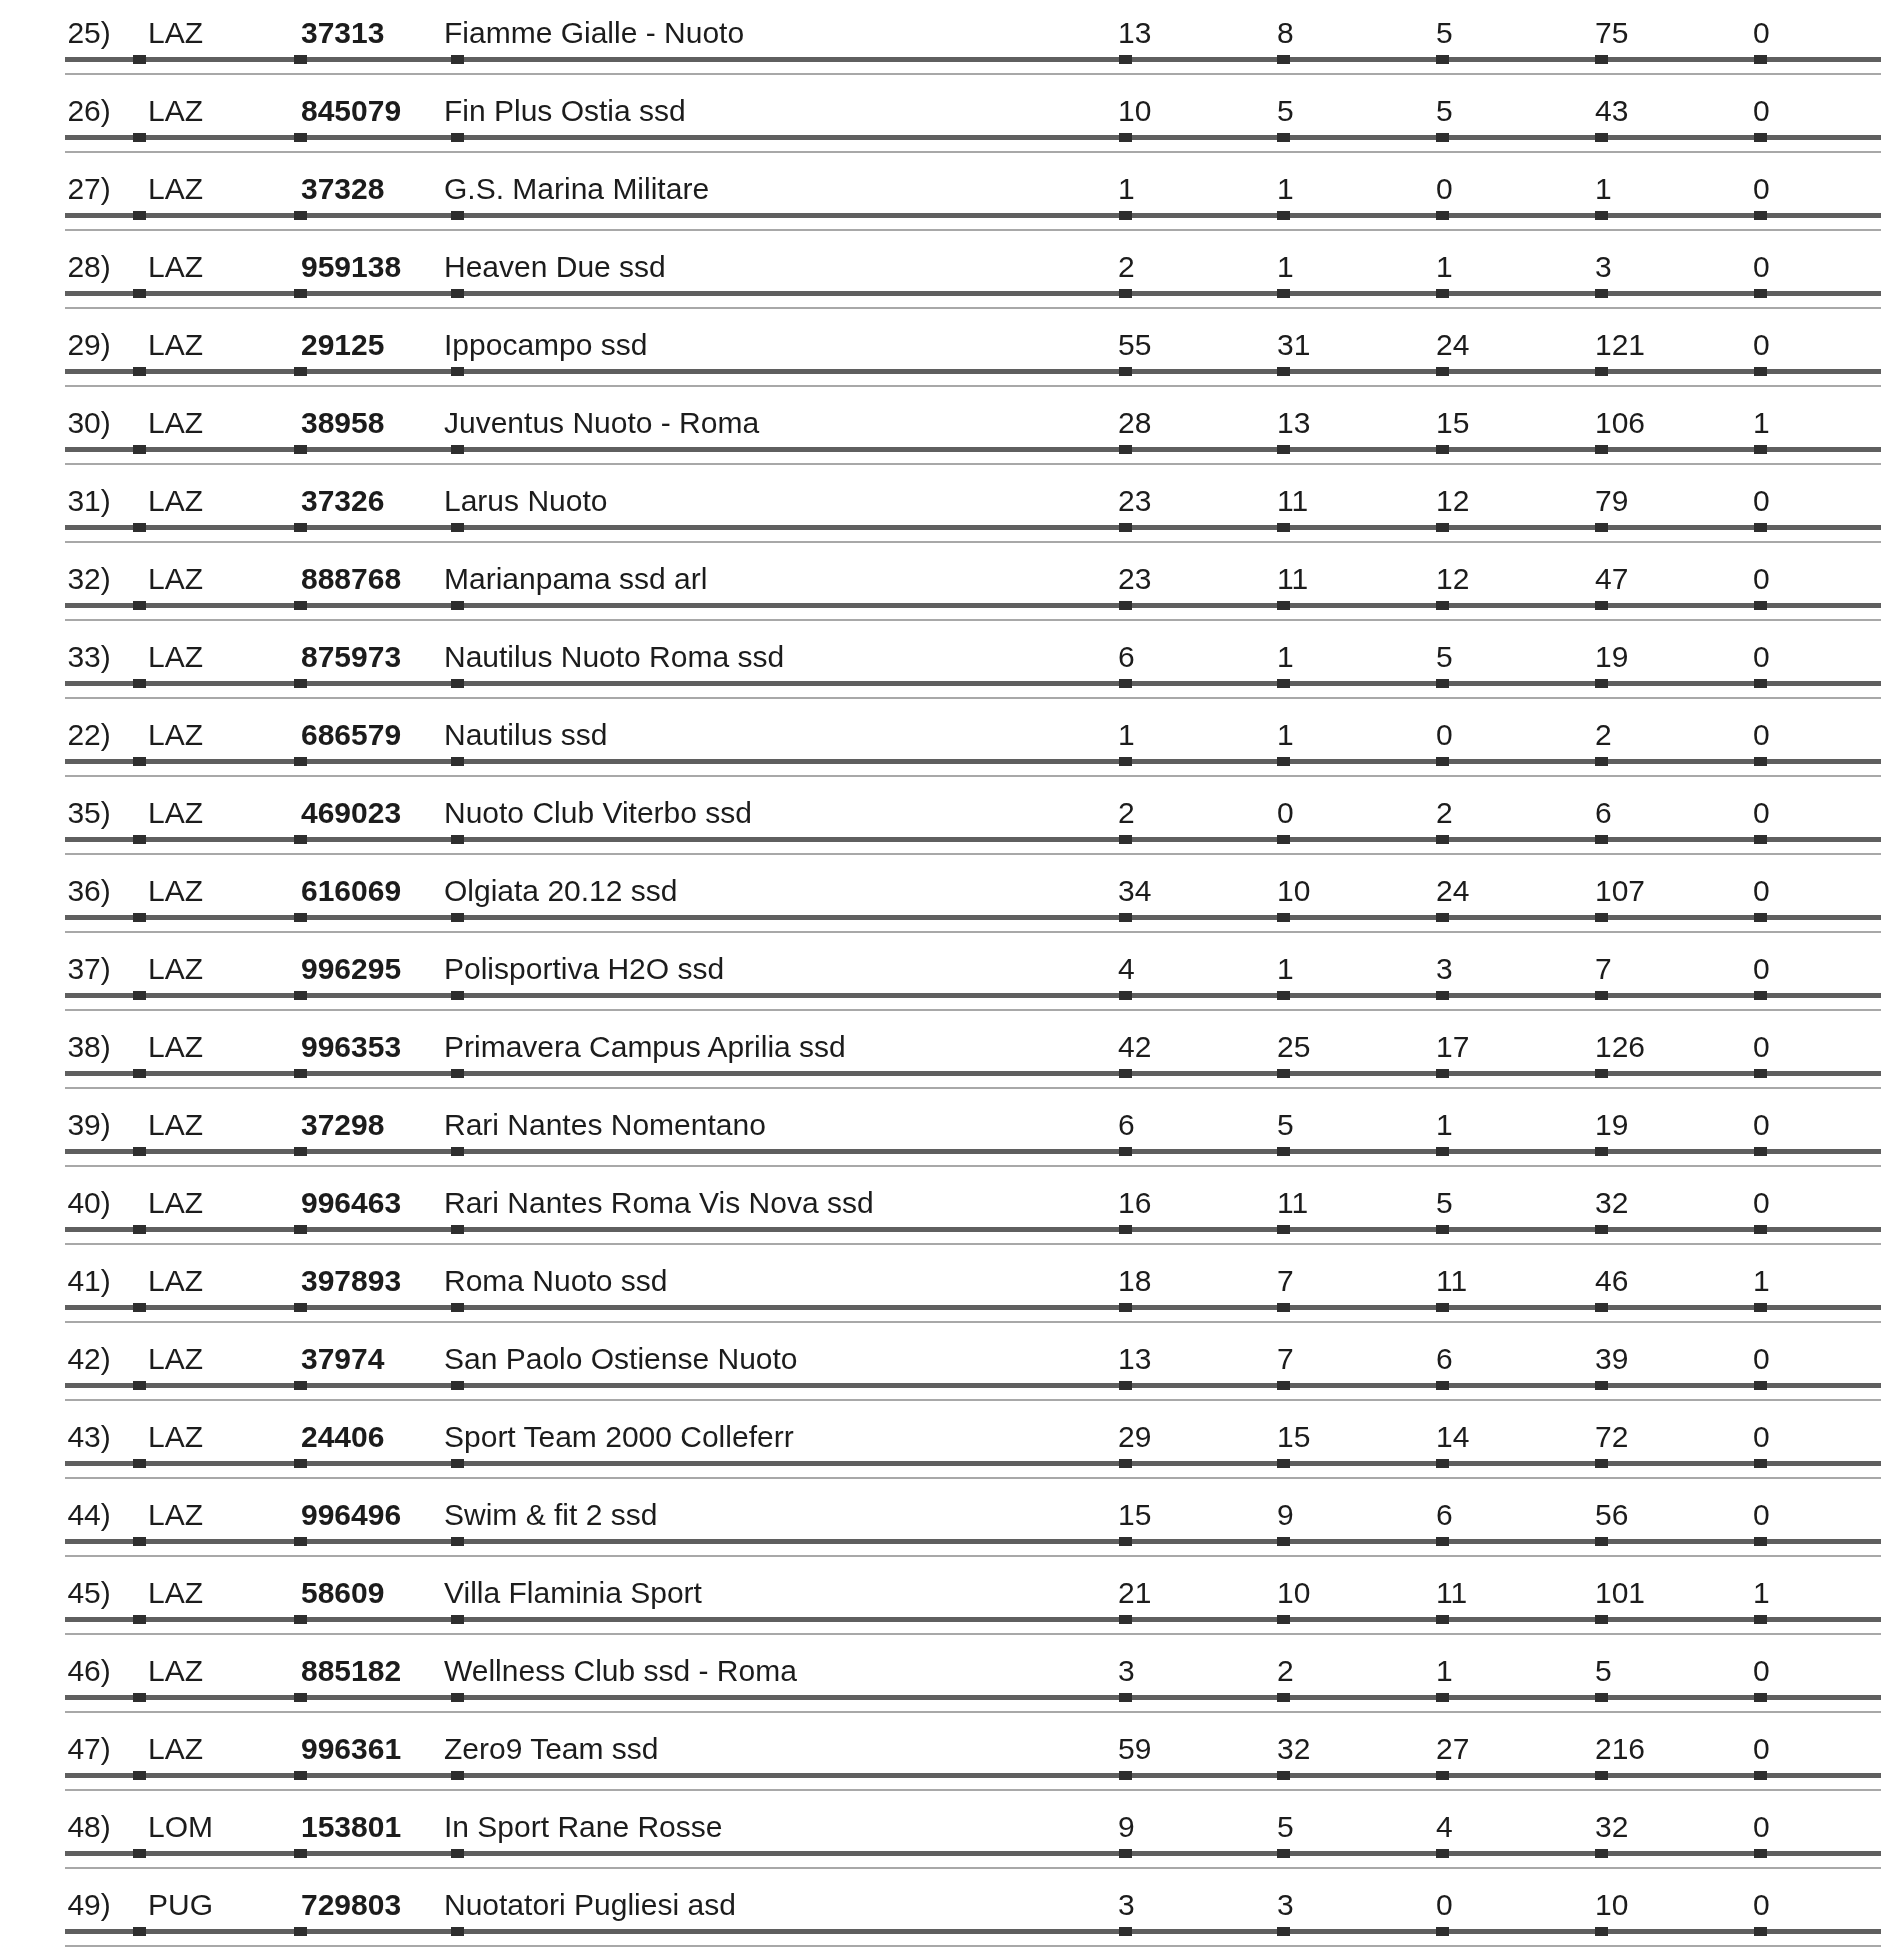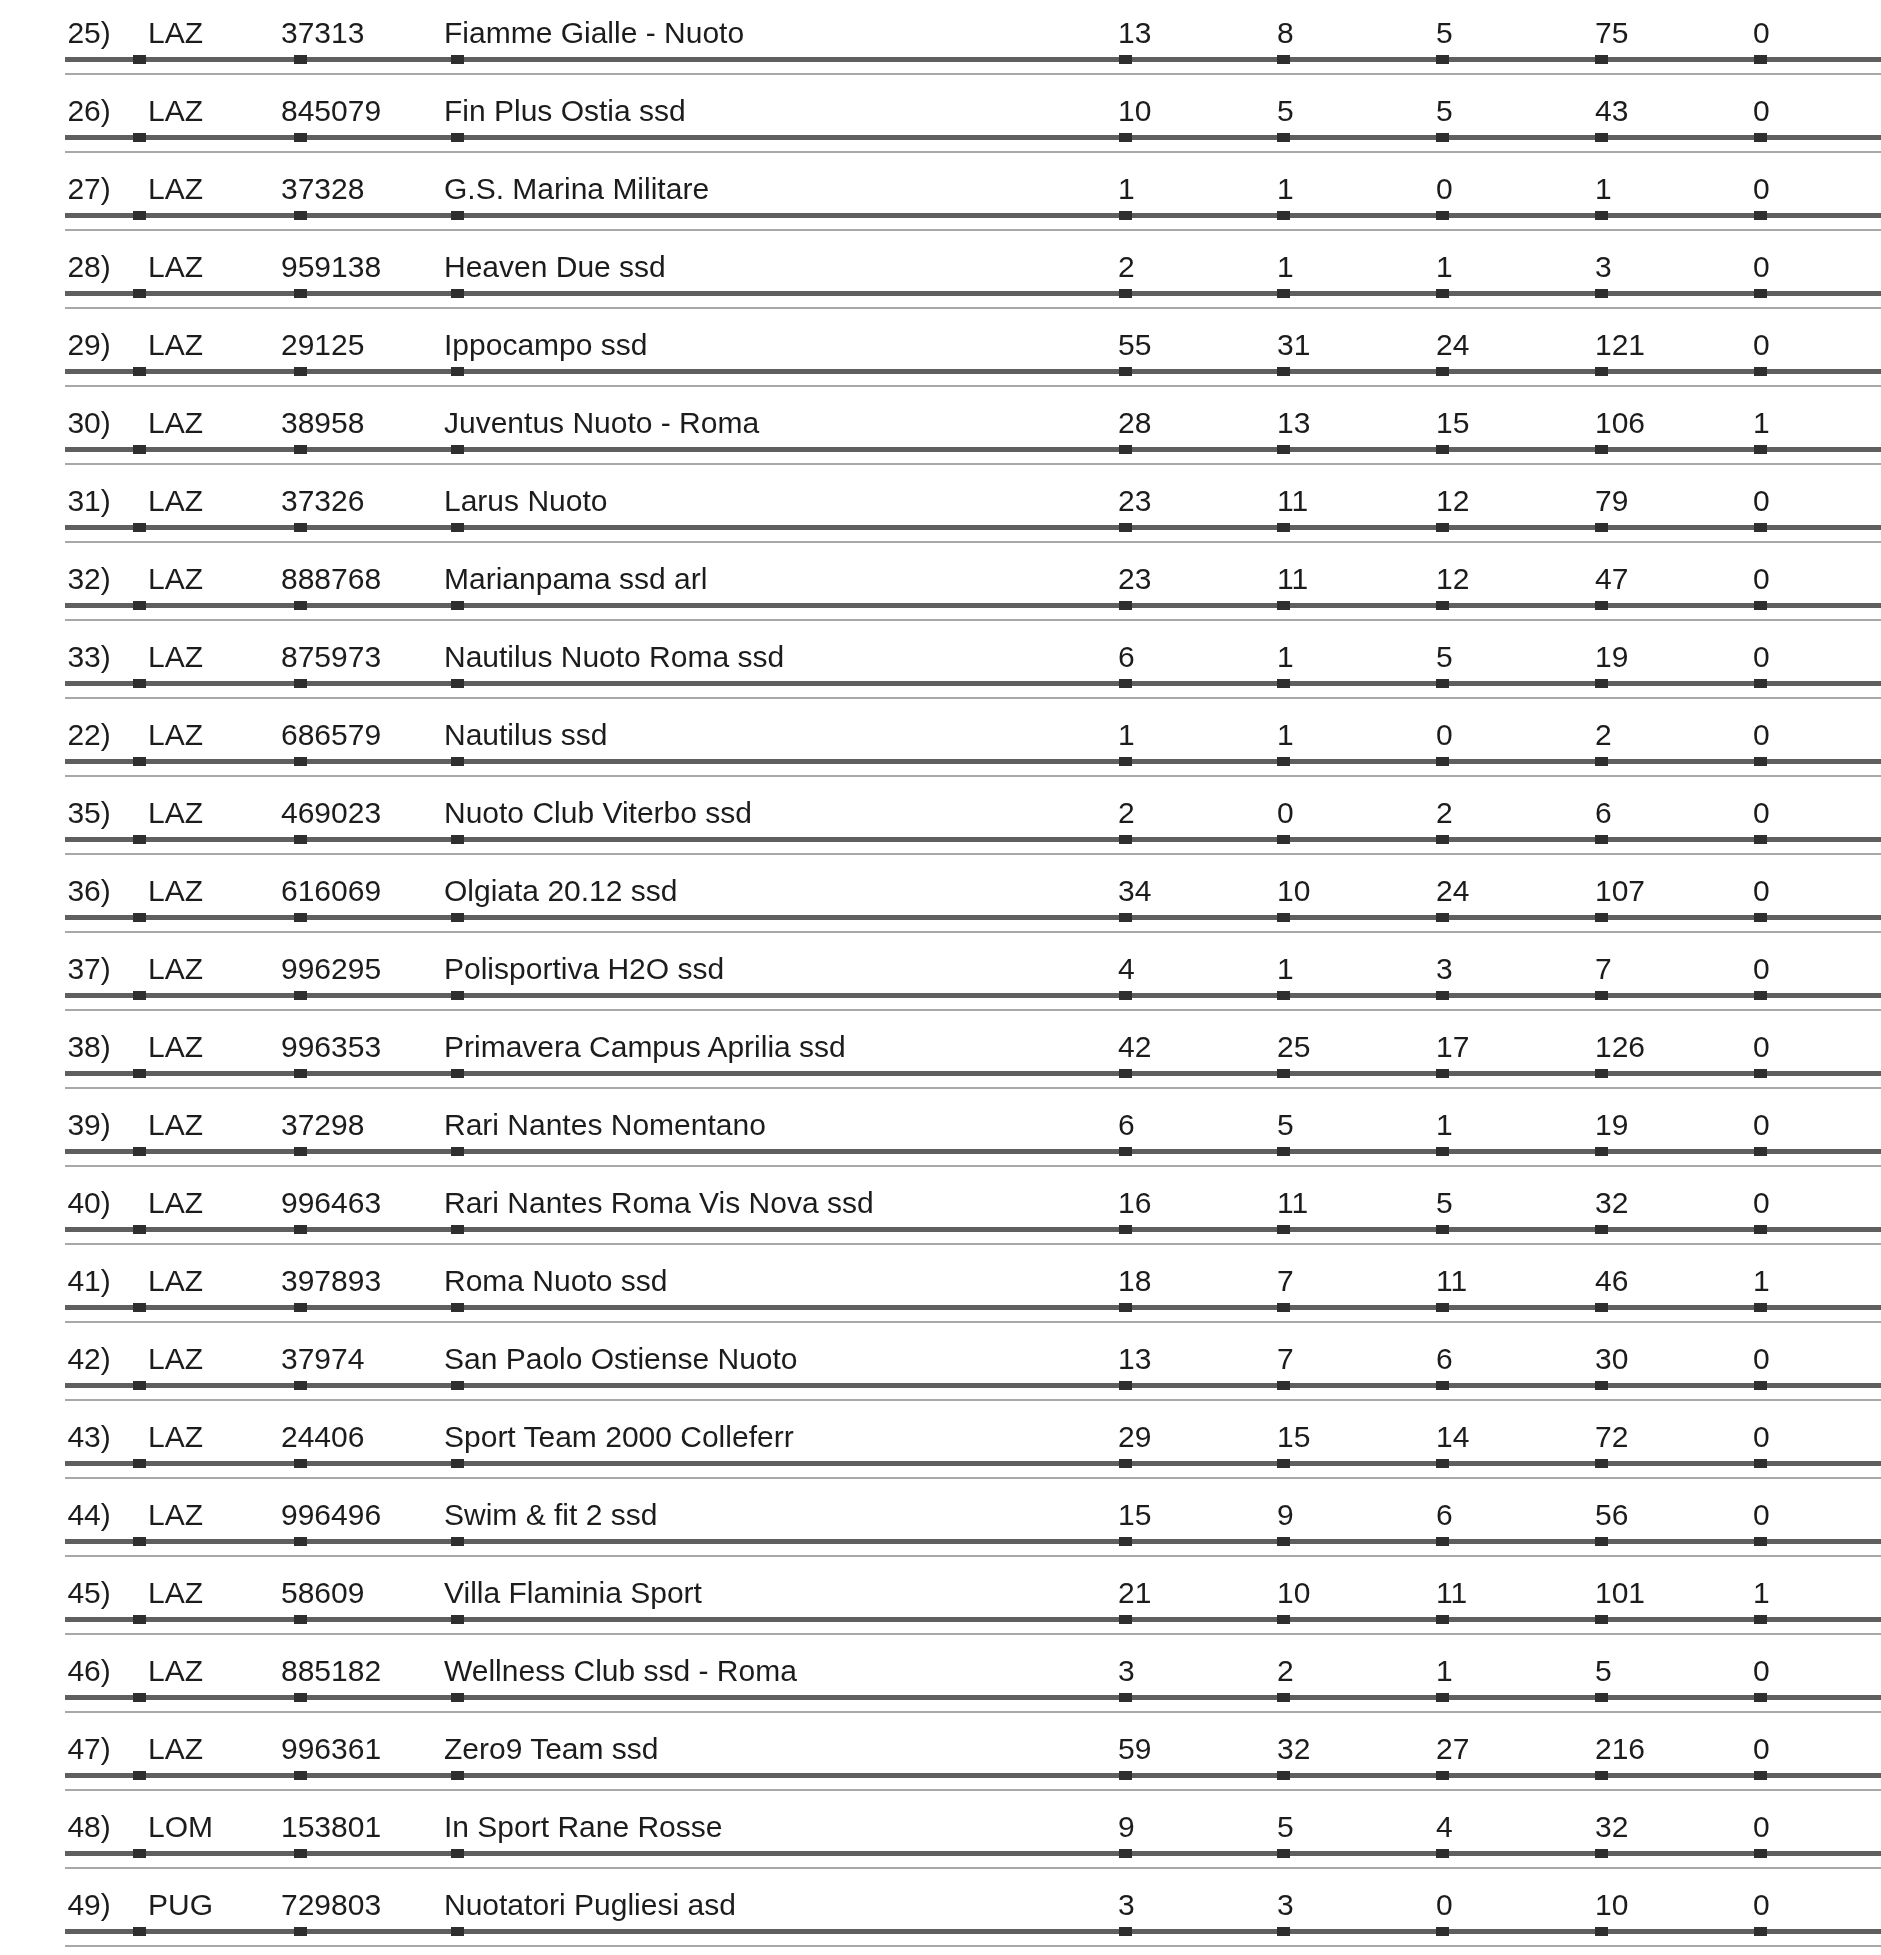--- a/index.html
+++ b/index.html
@@ -24,21 +24,21 @@
   .c {
     position: absolute;
     top: 15.7px;
     font-size: 30px;
     line-height: 33px;
     white-space: nowrap;
     color: #1c1c1c;
   }
   .rank   { left: 27.4px;  }
   .region { left: 108px;  }
-  .code   { left: 241px; }
+  .code   { left: 261px; font-weight: bold; }
   .name   { left: 404px; }
   .n1 { left: 1078px; }
   .n2 { left: 1237px; }
   .n3 { left: 1396px; }
   .n4 { left: 1555px; }
   .n5 { left: 1713px; }
   .rule-thick {
     position: absolute;
     left: 24.5px;
     right: 26.5px;
@@ -459,21 +459,21 @@
   </div>
 
   <div class="row">
     <span class="c rank">42)</span>
     <span class="c region">LAZ</span>
     <span class="c code">37974</span>
     <span class="c name">San Paolo Ostiense Nuoto</span>
     <span class="c n1">13</span>
     <span class="c n2">7</span>
     <span class="c n3">6</span>
-    <span class="c n4">30</span>
+    <span class="c n4">39</span>
     <span class="c n5">0</span>
     <div class="rule-thick">
       <span class="tick" style="left:68px"></span>
       <span class="tick" style="left:229px"></span>
       <span class="tick" style="left:386px"></span>
       <span class="tick" style="left:1054px"></span>
       <span class="tick" style="left:1212px"></span>
       <span class="tick" style="left:1371px"></span>
       <span class="tick" style="left:1530px"></span>
       <span class="tick" style="left:1689px"></span>

